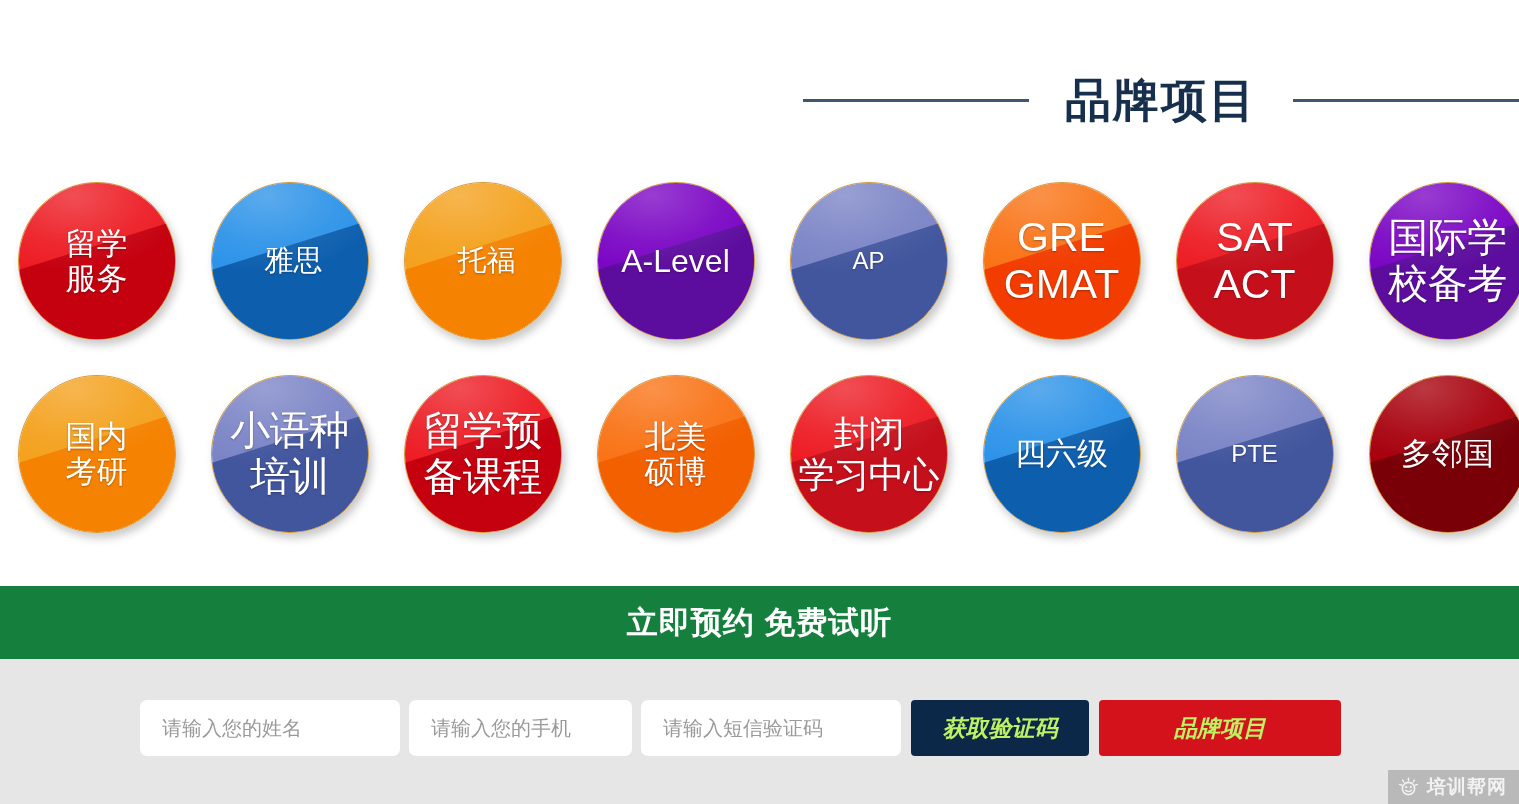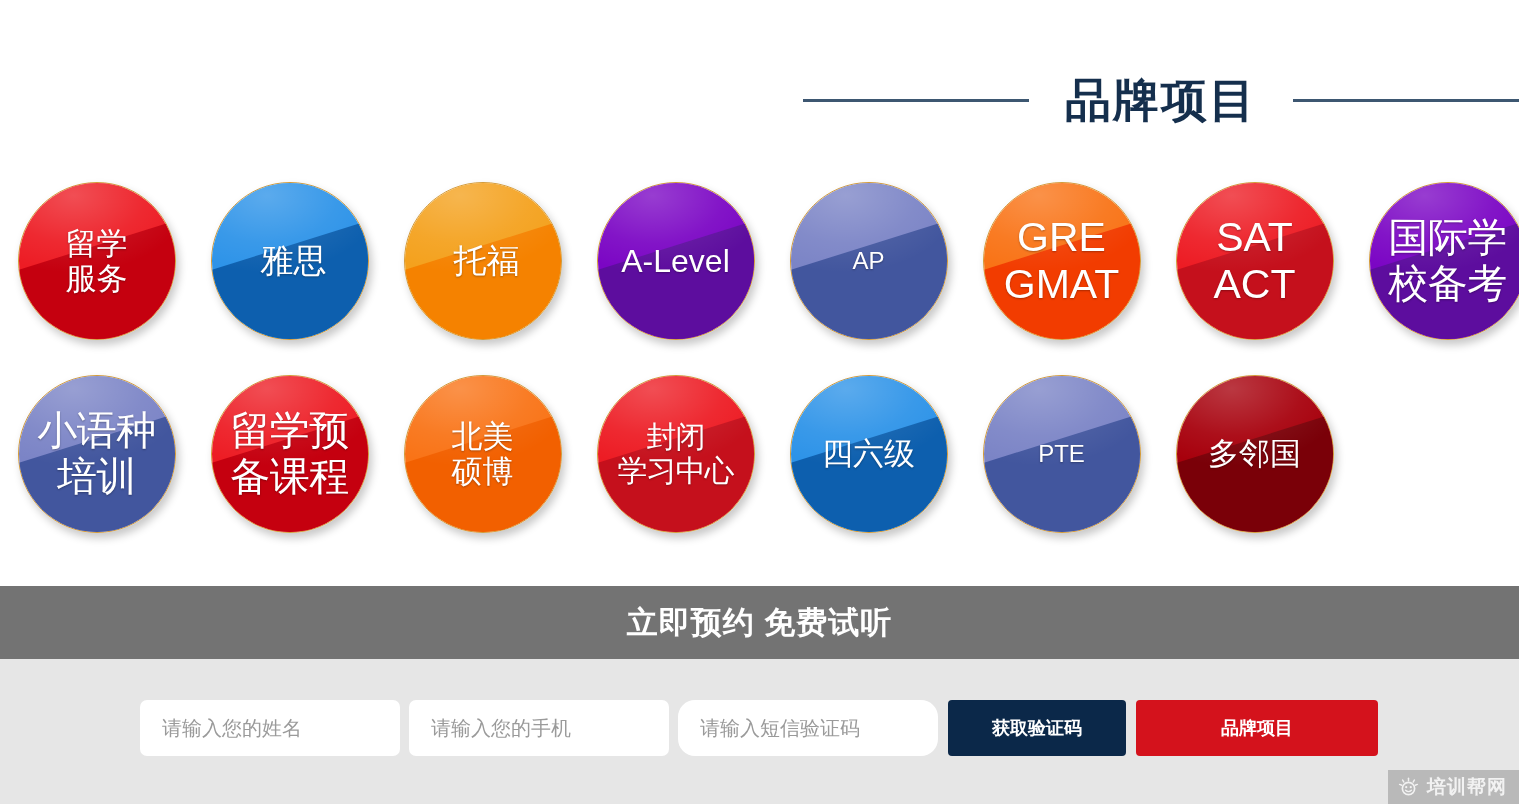--- a/index.html
+++ b/index.html
@@ -117,37 +117,37 @@
     position: relative;
     z-index: 3;
     color: #ffffff;
     text-align: center;
     line-height: 1.14;
     white-space: pre-line;
     font-weight: 400;
     text-shadow: 0 1px 2px rgba(0,0,0,0.30);
     font-family: "Liberation Sans", "DejaVu Sans", sans-serif;
   }
-  .label.sz-cn2   { font-size: 33px; margin-left: 8px; }   
+  .label.sz-cn2   { font-size: 29px; margin-left: 8px; }   
   .label.sz-cn3   { font-size: 31px; }   
   .label.sz-cn22  { font-size: 31px; }   
   .label.sz-cn33  { font-size: 40px; letter-spacing: -0.5px; }
-  .label.sz-cn44  { font-size: 30px; letter-spacing: -1px; width: 190px; }
+  .label.sz-cn44  { font-size: 36px; letter-spacing: -1px; width: 190px; }
   .label.sz-lat   { font-size: 32px; }
   .label.sz-latbig{ font-size: 24px; }
   .label.sz-lat2  { font-size: 41px; }
 
   
   .cta-bar {
     position: absolute;
     top: 586px;
     left: 0;
     width: 1519px;
     height: 73px;
-    background: #737373;
+    background: #15803d;
     display: flex;
     align-items: center;
     justify-content: center;
   }
   .cta-text {
     color: #ffffff;
     font-size: 31px;
     font-weight: 700;
     letter-spacing: 1px;
     font-family: "Liberation Sans", "DejaVu Sans", sans-serif;
@@ -176,32 +176,33 @@
     border: none;
     border-radius: 7px;
     outline: none;
     font-size: 20px;
     color: #3a3a3a;
     padding: 8px 22px;
     font-family: "Liberation Sans", "DejaVu Sans", sans-serif;
   }
   .field::placeholder { color: #9a9a9a; }
   .field.w-name { width: 260px; margin-right: 9px; }
-  .field.w-phone { width: 260px; margin-right: 9px; }
-  .field.w-code { width: 260px; margin-right: 10px; border-radius: 17px; }
+  .field.w-phone { width: 223px; margin-right: 9px; }
+  .field.w-code { width: 260px; margin-right: 10px; }
 
   .btn {
     height: 56px;
     border: none;
     border-radius: 4px;
-    color: #ffffff;
-    font-size: 18px;
+    color: #bef264;
+    font-size: 23px;
     font-weight: 700;
     cursor: pointer;
     font-family: "Liberation Sans", "DejaVu Sans", sans-serif;
+    font-style: italic;
   }
   .btn-code { width: 178px; background: #0b2849; margin-right: 10px; }
   .btn-book { width: 242px; background: #d4121c; }
 
   
   .watermark {
     position: absolute;
     right: 0;
     bottom: 0;
     height: 34px;
@@ -293,20 +294,28 @@
         <div class="cell">
           <div class="bubble" style="--light: #7b06c4; --dark: #5d0d9e; border-color: rgb(210, 154, 58);">
             <div class="fill"></div>
             <div class="gloss"></div>
             <div class="label sz-cn33">国际学
 校备考</div>
           </div>
         </div>
       </div>
     <div class="grid-row" id="row2">
+        <div class="cell">
+          <div class="bubble" style="--light: #f4a11d; --dark: #f58200; border-color: rgb(210, 154, 58);">
+            <div class="fill"></div>
+            <div class="gloss"></div>
+            <div class="label sz-cn22">国内
+考研</div>
+          </div>
+        </div>
         <div class="cell">
           <div class="bubble" style="--light: #7b84c6; --dark: #42569e; border-color: rgb(210, 154, 58);">
             <div class="fill"></div>
             <div class="gloss"></div>
             <div class="label sz-cn33">小语种
 培训</div>
           </div>
         </div>
         <div class="cell">
           <div class="bubble" style="--light: #ed1c24; --dark: #c5000f; border-color: rgb(210, 154, 58);">

